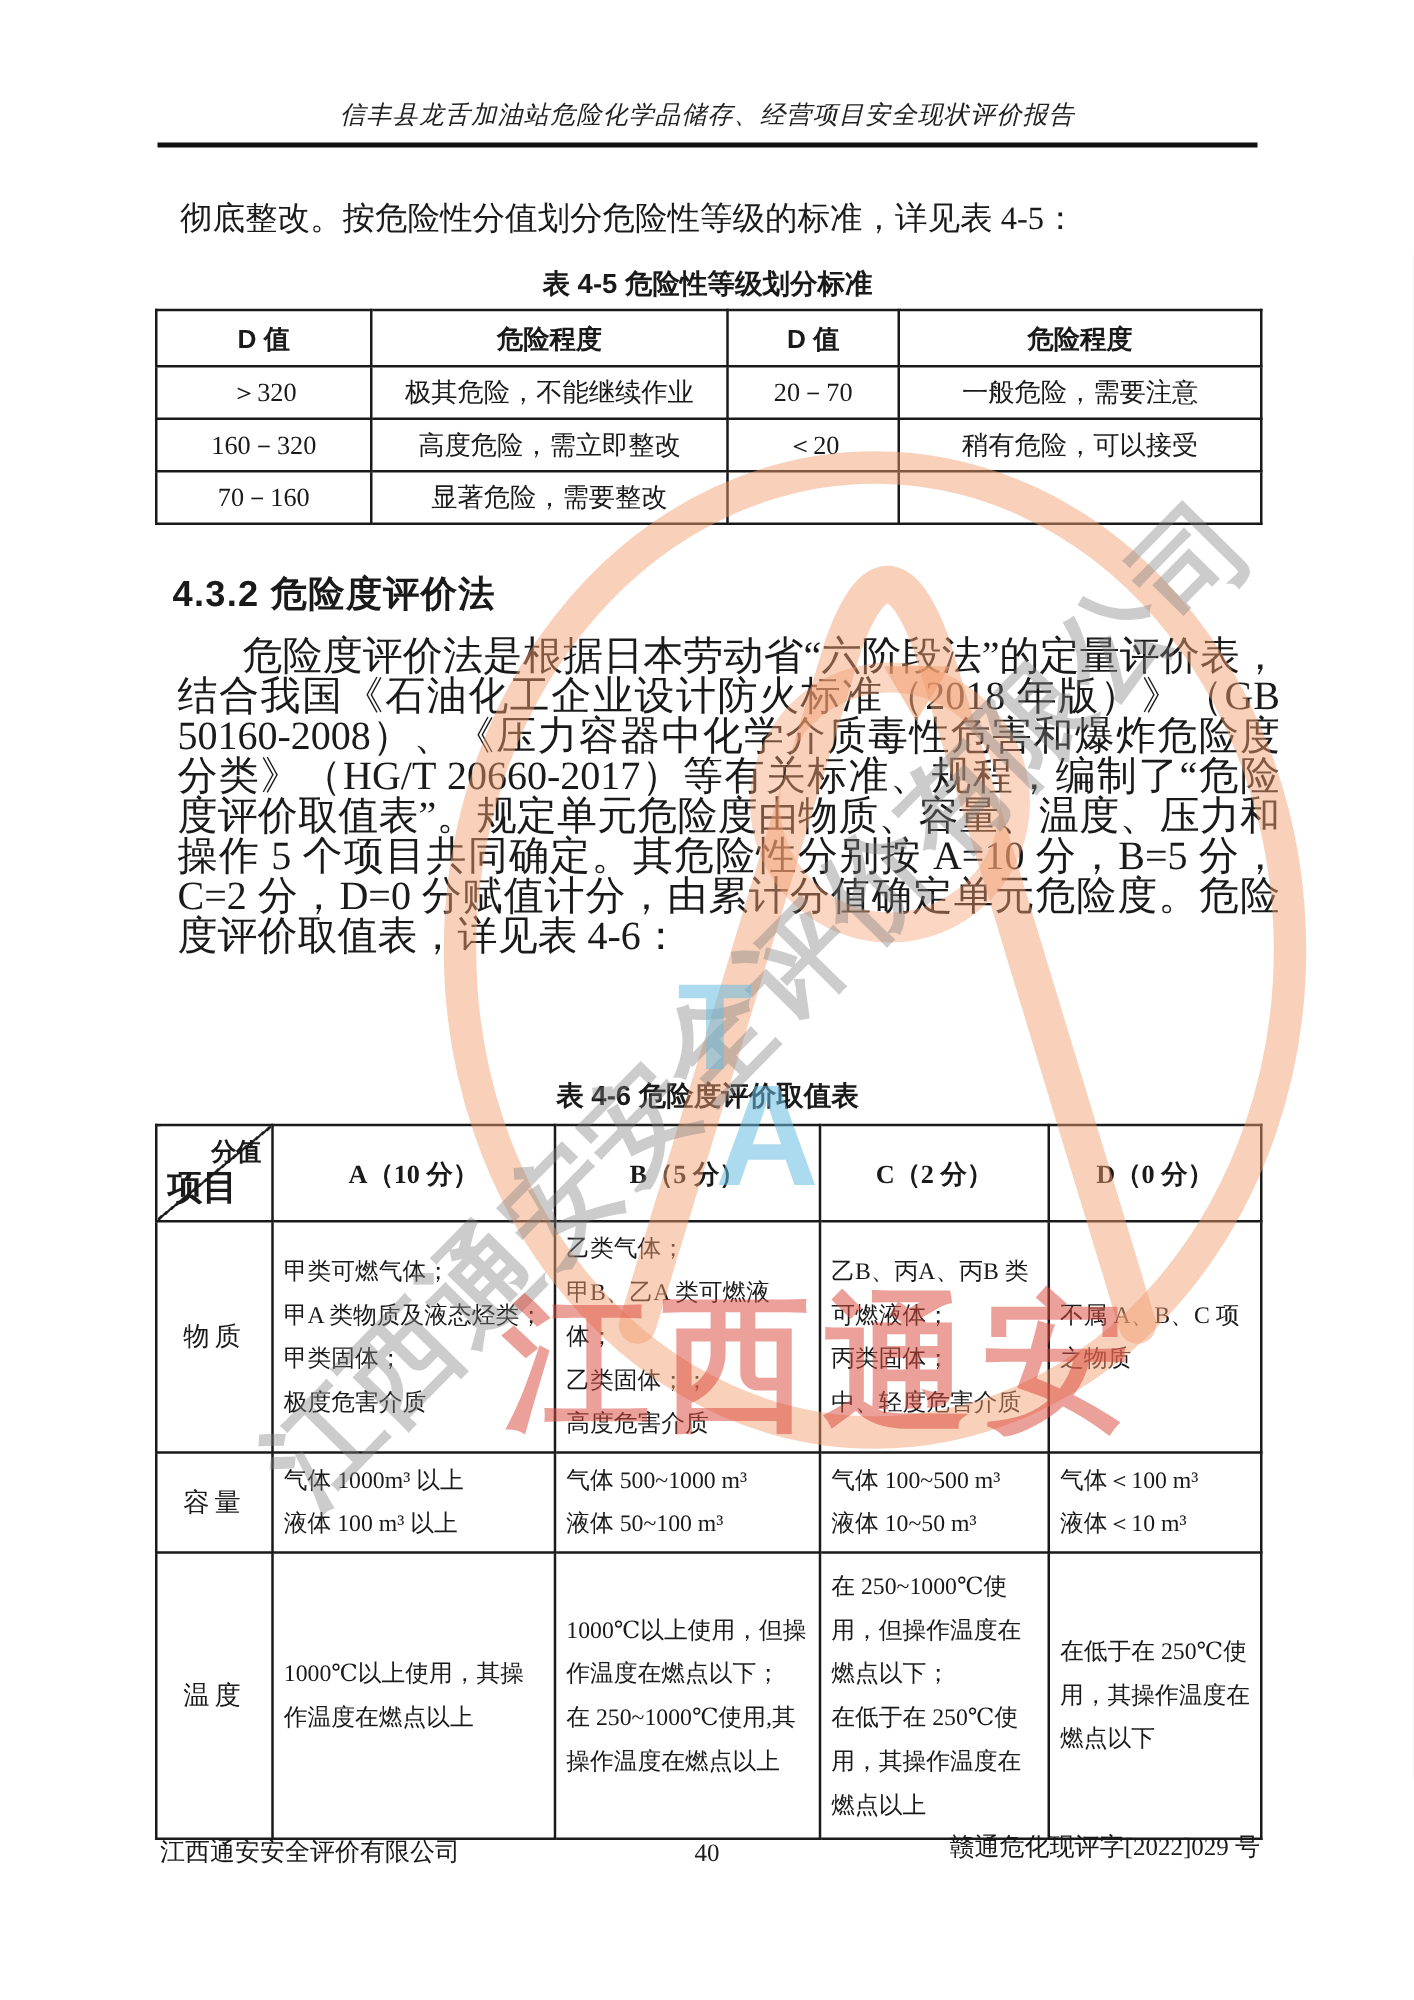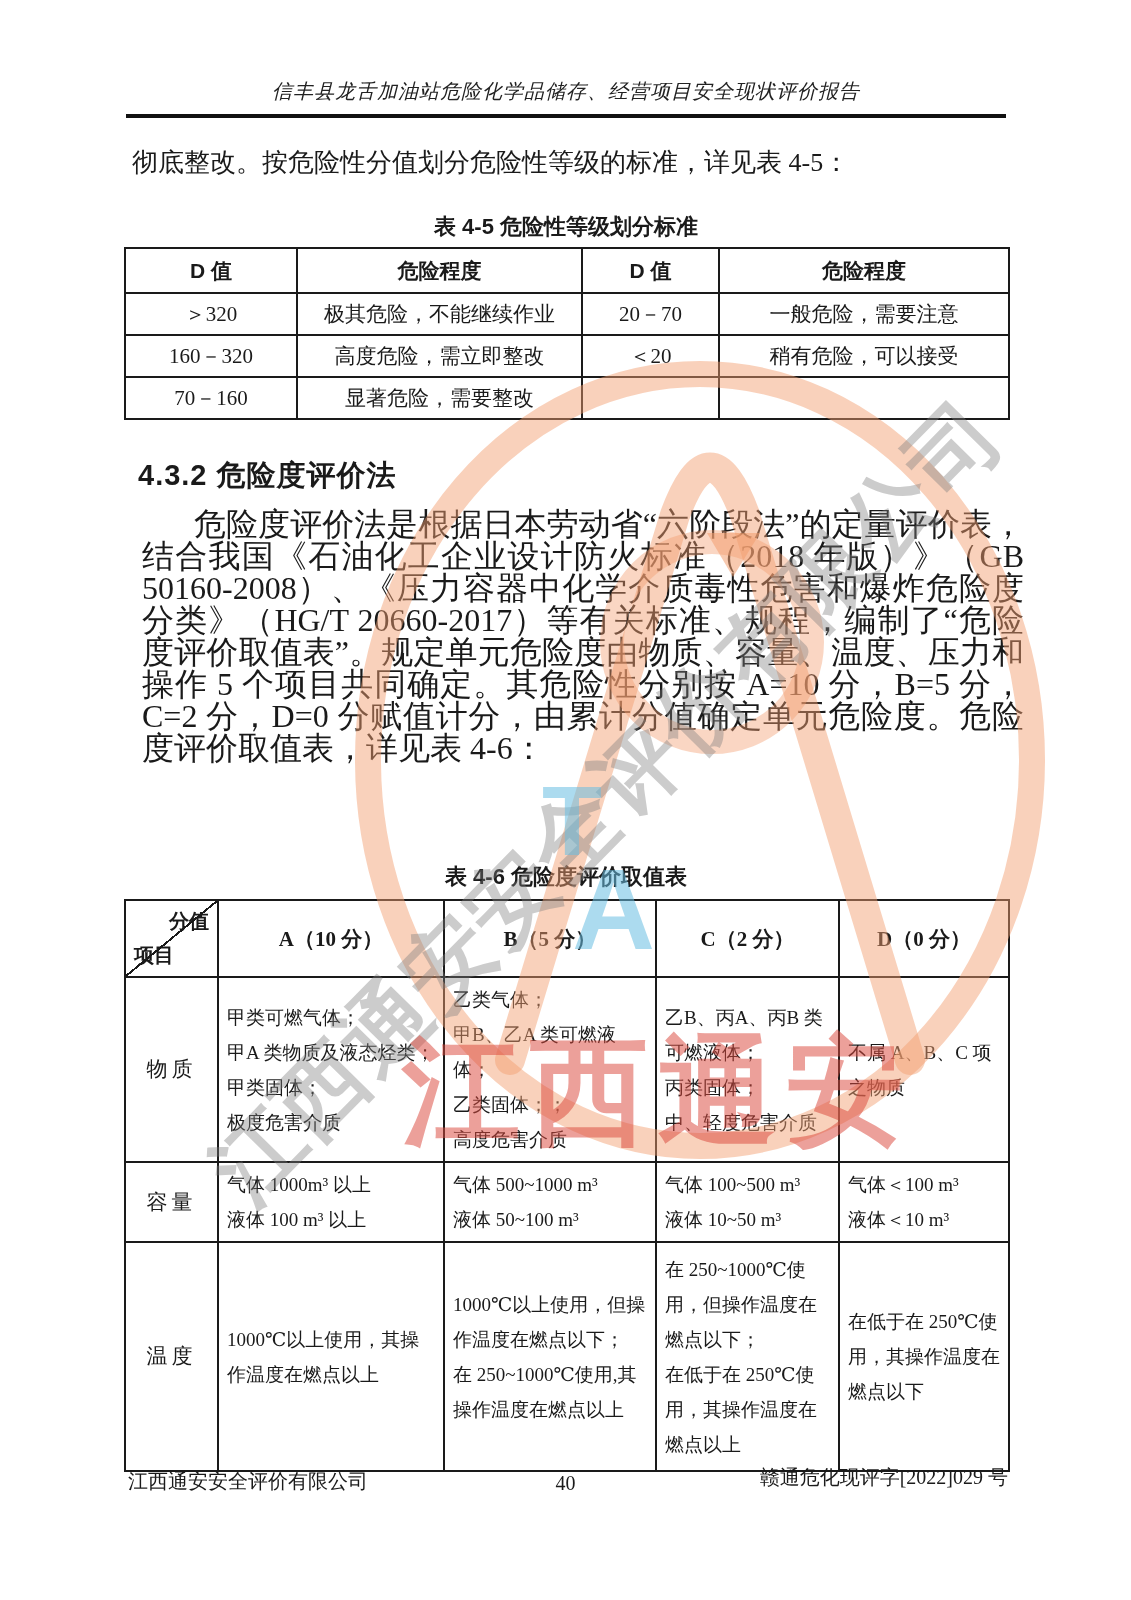--- a/index.html
+++ b/index.html
@@ -9,21 +9,21 @@
     font-family:"Liberation Serif","DejaVu Serif",serif; color:#1a1a1a;
   }
   .abs { position:absolute; }
 
   
   .header { left:126px; top:78px; width:880px; text-align:center;
             padding-bottom:9px; border-bottom:4px solid #111; }
   .header-title { font-size:20px; letter-spacing:1px; color:#222;font-style:italic; }
 
   
-  .intro { left:128px; top:140px; width:882px; font-size:26px; line-height:38px; margin:4px; }
+  .intro { left:128px; top:140px; width:882px; font-size:26px; line-height:38px; margin:16px; }
 
   
   .t45-title { left:126px; top:212px; width:880px; text-align:center;
                font-family:"Liberation Sans","DejaVu Sans",sans-serif;
                font-weight:bold; font-size:22px; }
   table { border-collapse:collapse; table-layout:fixed; }
   .t45 { left:124px; top:247px; width:884px; }
   .t45 th, .t45 td { border:2px solid #1a1a1a; text-align:center; vertical-align:middle; }
   .t45 th { font-family:"Liberation Sans","DejaVu Sans",sans-serif; font-weight:bold; font-size:21px; }
   .t45 td { font-size:21px; }
@@ -48,21 +48,21 @@
   .t46 td { font-size:19px; line-height:35px; padding:4px 8px;
             vertical-align:middle; white-space:pre-line; text-align:left; }
   .t46 td.rowlabel { text-align:center; font-size:21px; white-space:normal; letter-spacing:4px; }
   .corner { position:relative; padding:0;
     background:linear-gradient(to bottom right,
       transparent calc(50% - 1px), #1a1a1a calc(50% - 1px),
       #1a1a1a calc(50% + 1px), transparent calc(50% + 1px)); }
   .corner .c-top { position:absolute; top:7px; right:8px;
       font-family:"Liberation Sans","DejaVu Sans",sans-serif; font-size:20px; }
   .corner .c-bot { position:absolute; bottom:7px; left:8px;
-      font-family:"Liberation Sans","DejaVu Sans",sans-serif; font-size:20px; }
+      font-family:"Liberation Sans","DejaVu Sans",sans-serif; font-size:28px; }
 
   
   .footer-left  { left:128px;  top:1468px; font-size:20px; }
   .footer-page  { left:0; top:1472px; width:1131px; text-align:center; font-size:20px; }
   .footer-right { right:123px; top:1464px; font-size:20px; }
 
   
   .watermark { position:absolute; inset:0; pointer-events:none; z-index:5; }
   .wm-gray {
     position:absolute; left:607px; top:802px;

